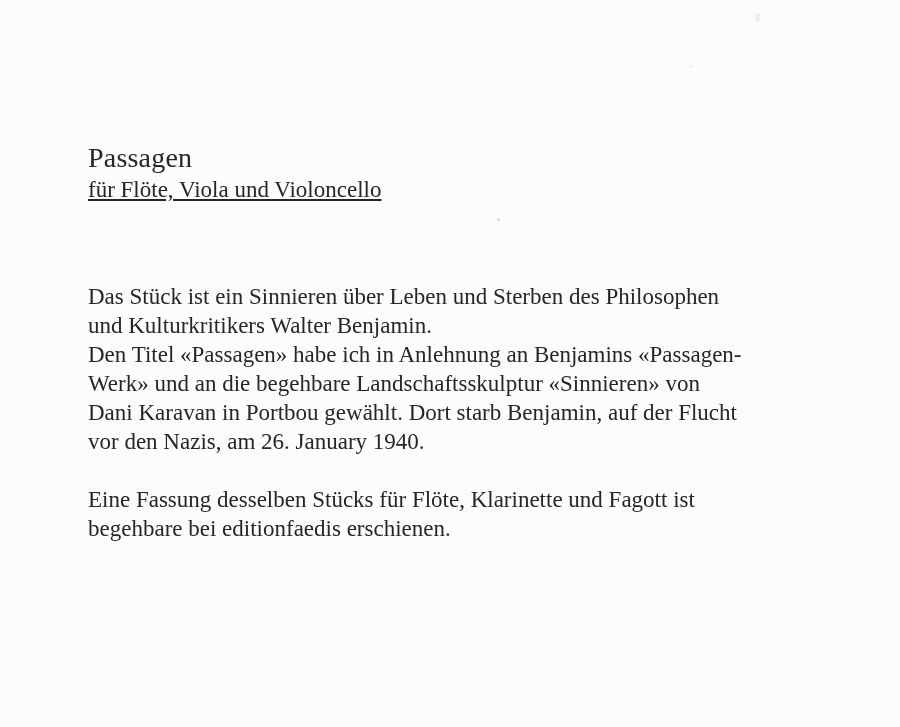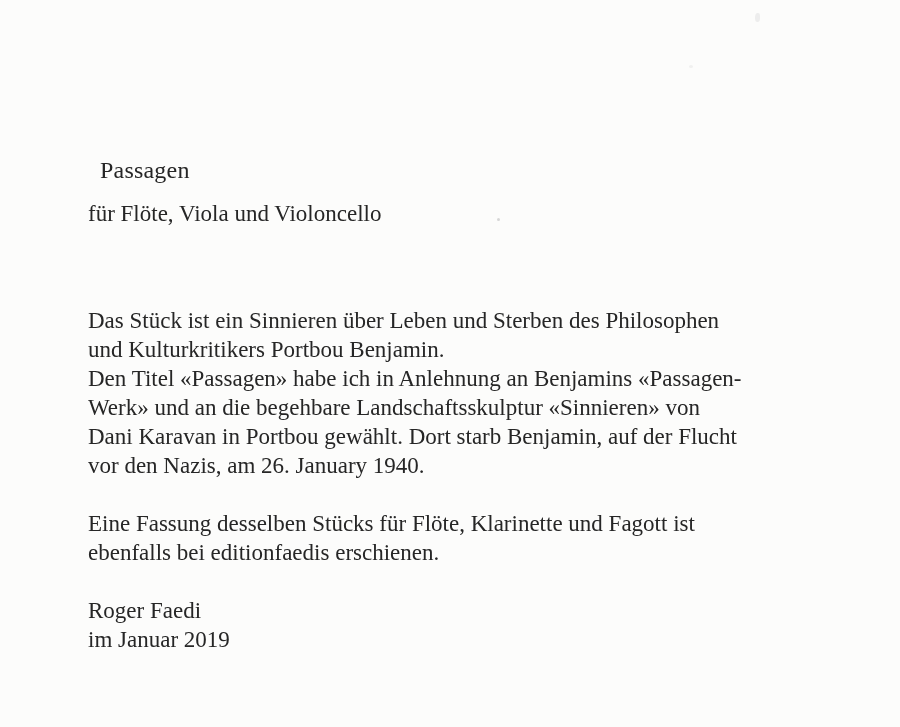--- a/index.html
+++ b/index.html
@@ -15,31 +15,32 @@
     overflow: hidden;
     font-family: "Liberation Serif", "DejaVu Serif", serif;
     color: #262626;
   }
   .content {
     position: absolute;
     left: 88px;
     top: 141px;
   }
   .title {
-    margin: 12px;
-    font-size: 24px;
+    margin: 0;
+    font-size: 28px;
     line-height: 34px;
     font-weight: 400;
     letter-spacing: 0.2px;
     white-space: nowrap;
   }
   .subtitle {
     font-size: 23px;
     line-height: 29px;
     white-space: nowrap;
+    text-decoration: underline;
   }
   .para { margin-top: 29px; }
   .para-main { margin-top: 78px; }
   .line {
     font-size: 23px;
     line-height: 29px;
     white-space: nowrap;
   }
   .italic { }
   .speck {
@@ -69,35 +70,31 @@
 
 <div class="page">
   <div class="content">
 
     <h1 class="title">Passagen</h1>
 
     <div class="subtitle">für Flöte, Viola und Violoncello</div>
 
     <div class="para para-main">
       <div class="line">Das Stück ist ein Sinnieren über Leben und Sterben des Philosophen</div>
-      <div class="line">und Kulturkritikers Portbou Benjamin.</div>
+      <div class="line">und Kulturkritikers Walter Benjamin.</div>
       <div class="line">Den Titel «Passagen» habe ich in Anlehnung an Benjamins «Passagen-</div>
       <div class="line">Werk» und an die begehbare Landschaftsskulptur «Sinnieren» von</div>
       <div class="line">Dani Karavan in Portbou gewählt. Dort starb Benjamin, auf der Flucht</div>
       <div class="line">vor den Nazis, am 26. January 1940.</div>
     </div>
 
     <div class="para">
       <div class="line">Eine Fassung desselben Stücks für Flöte, Klarinette und Fagott ist</div>
-      <div class="line"><span>ebenfalls bei edition</span><span class="italic">faedis</span><span> erschienen.</span></div>
+      <div class="line"><span>begehbare bei edition</span><span class="italic">faedis</span><span> erschienen.</span></div>
     </div>
 
-    <div class="para">
-      <div class="line">Roger Faedi</div>
-      <div class="line">im Januar 2019</div>
-    </div>
 
   </div>
 
   <div class="speck speck-1"></div>
   <div class="speck speck-2"></div>
   <div class="speck speck-3"></div>
 </div>
 
 </body></html>

